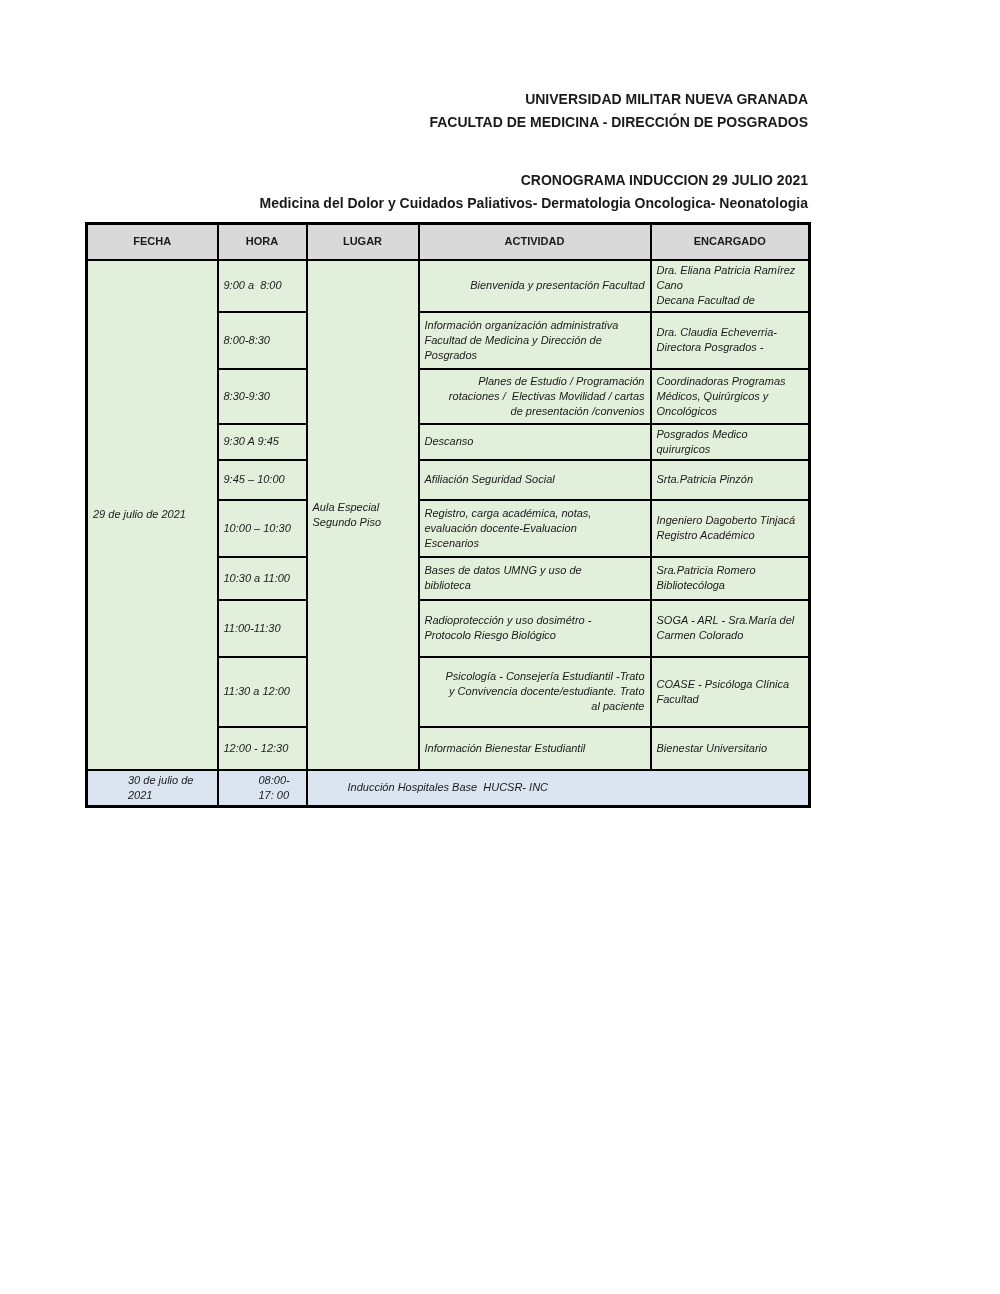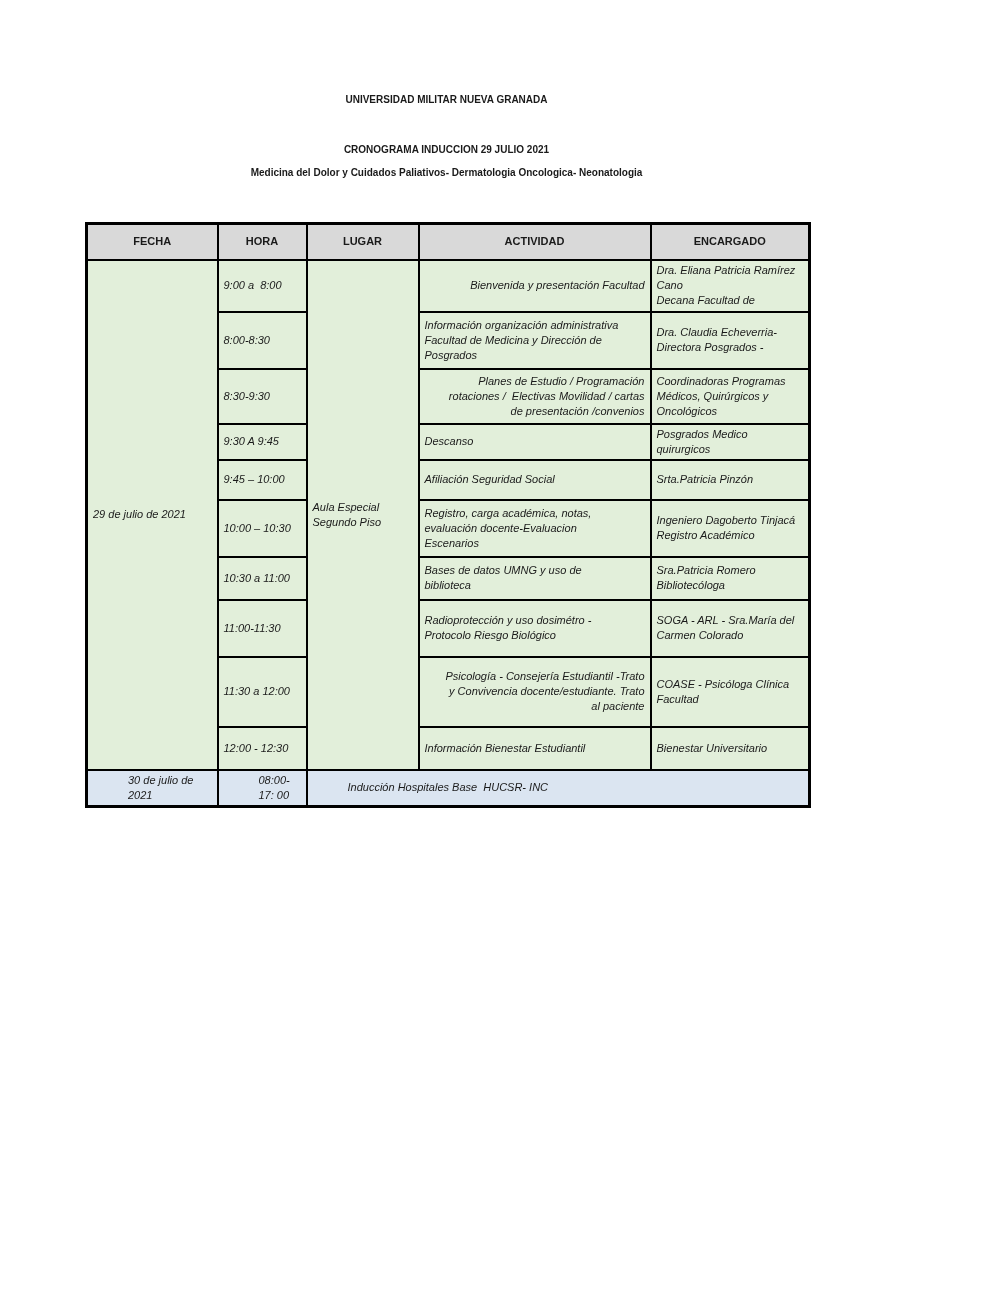--- a/index.html
+++ b/index.html
@@ -7,26 +7,26 @@
   body {
     width: 1000px; height: 1294px;
     background: #ffffff;
     font-family: "Liberation Sans", sans-serif;
     color: #1a1a1a;
     position: relative;
   }
   .titles {
     position: absolute;
     left: 85px; top: 88px; width: 723px;
-    text-align: center;
+    text-align: right;
     font-weight: bold;
-    font-size: 10px;
+    font-size: 14px;
   }
   .titles p { margin: 0; line-height: 23px; }
-  .titles p.gap { margin-top: 27px; }
+  .titles p.gap { margin-top: 35px; }
   table.schedule {
     position: absolute;
     left: 85px; top: 222px; width: 723px;
     border-collapse: collapse;
     table-layout: fixed;
     border: 3px solid #000;
     font-size: 11px;
     line-height: 15px;
   }
   .schedule th, .schedule td {
@@ -44,20 +44,21 @@
   .schedule td.ta-left { text-align: right; }
   .schedule tr.foot td { background: #dbe5f1; padding-left: 40px; }
 </style>
 </head>
 <body>
 
 <div>
 
   <div class="titles">
     <p>UNIVERSIDAD MILITAR NUEVA GRANADA</p>
+    <p>FACULTAD DE MEDICINA - DIRECCIÓN DE POSGRADOS</p>
     <p class="gap">CRONOGRAMA INDUCCION  29 JULIO 2021</p>
     <p>Medicina del Dolor y Cuidados Paliativos- Dermatologia Oncologica- Neonatologia</p>
   </div>
 
   <table class="schedule">
     <colgroup>
       <col style="width:131px">
       <col style="width:89px">
       <col style="width:112px">
       <col style="width:232px">

